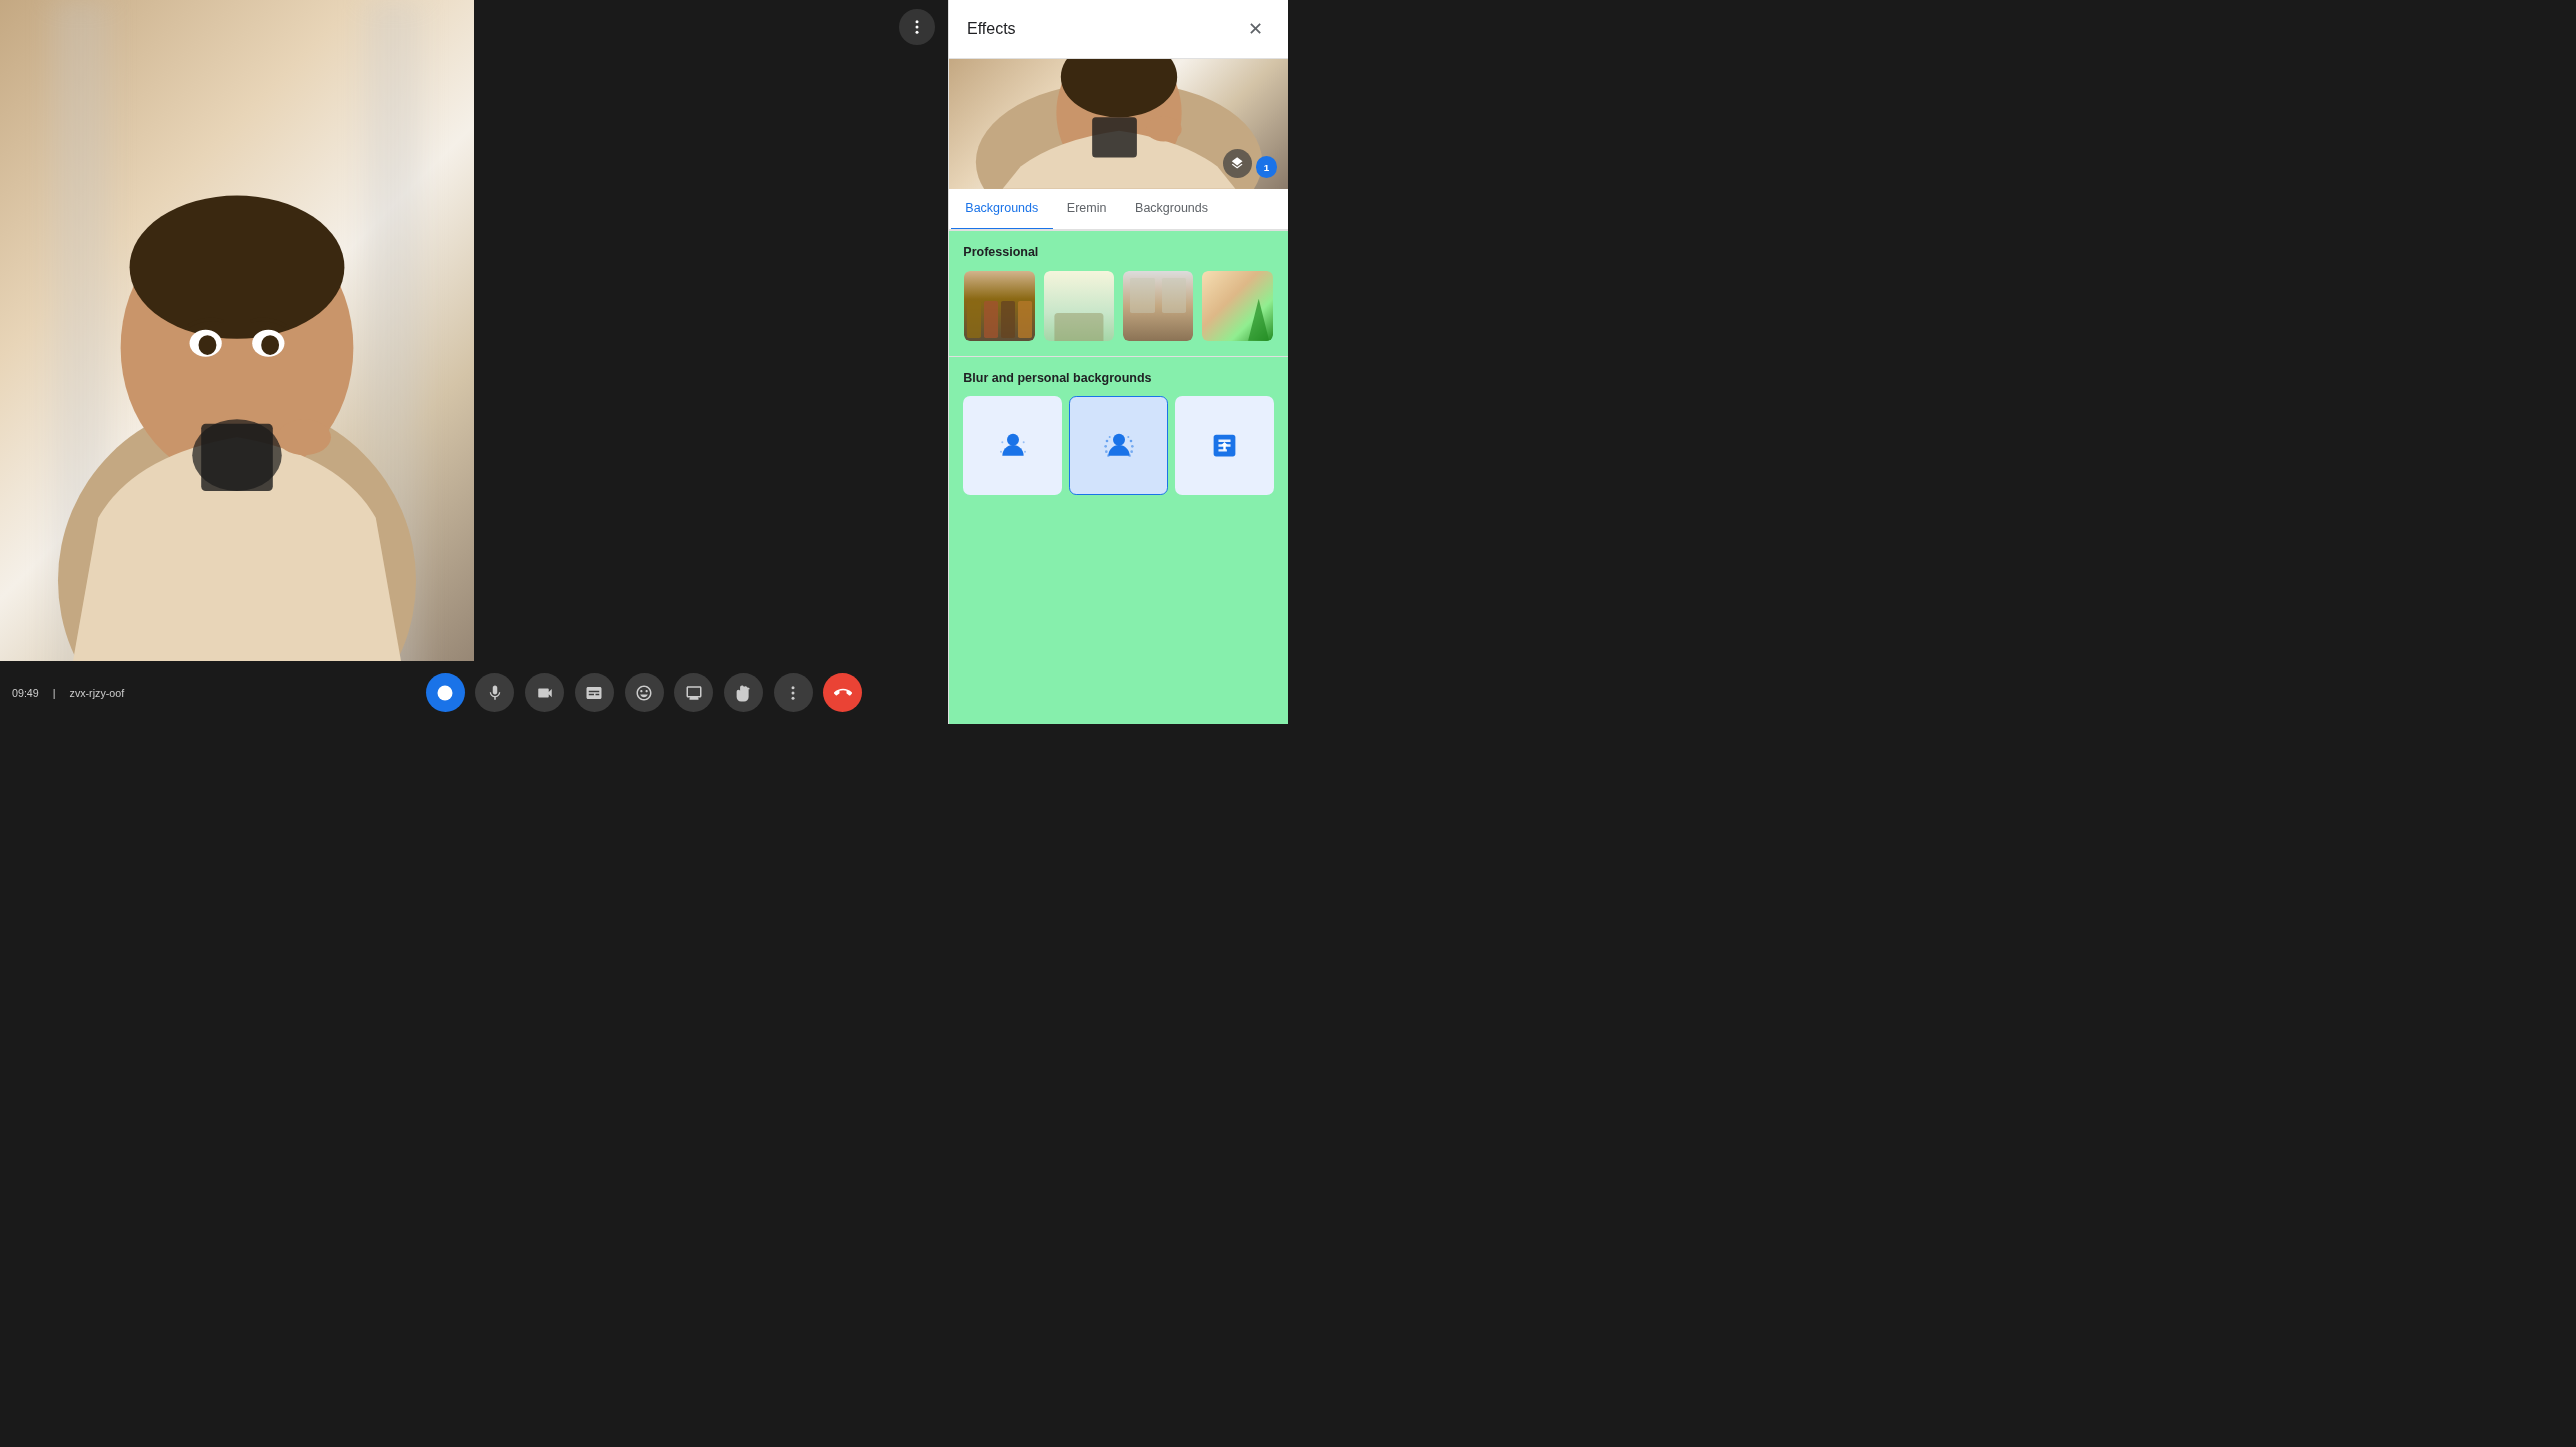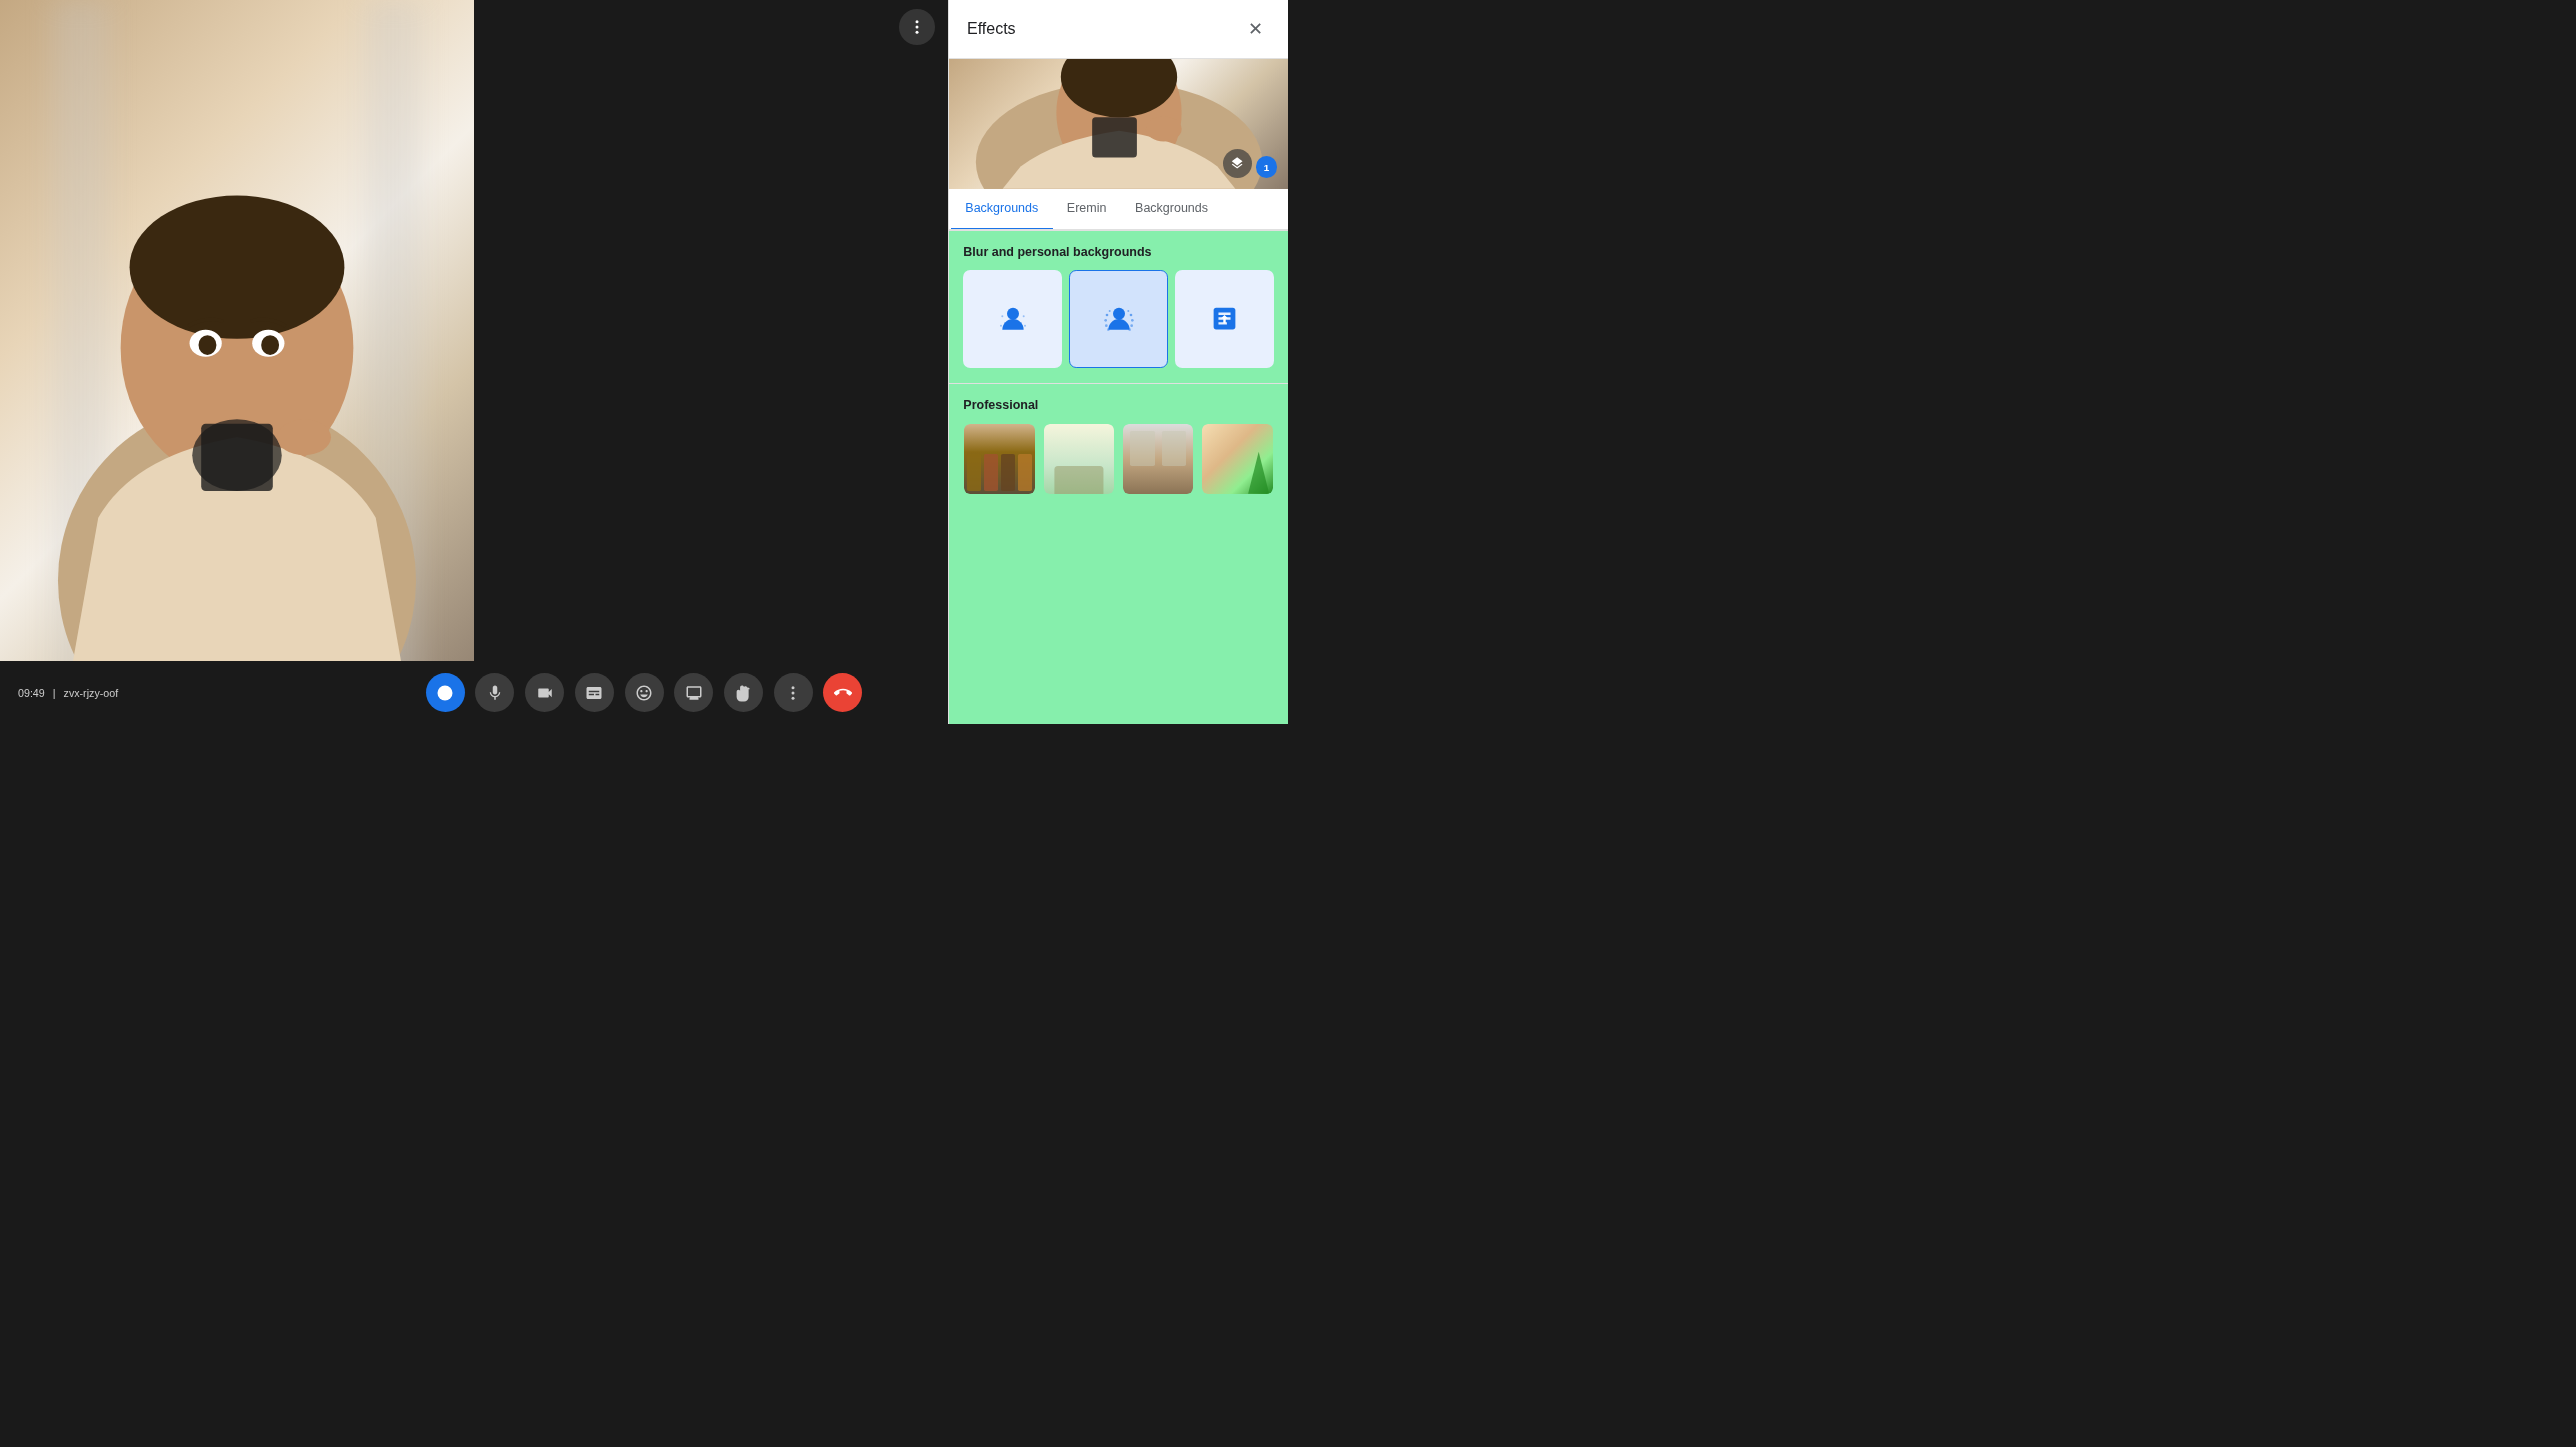--- a/index.html
+++ b/index.html
@@ -49,26 +49,26 @@
       background: #1a1a1a;
       display: flex;
       align-items: center;
       justify-content: center;
       gap: 10.7px;
       padding: 0 18px;
     }
 
     .toolbar-left {
       position: absolute;
-      left: 18px;
+      left: 12px;
       color: #ccc;
       font-size: 10.7px;
       display: flex;
       align-items: center;
-      gap: 8px;
+      gap: 14px;
     }
 
     .toolbar-right {
       position: absolute;
       right: 18px;
       display: flex;
       align-items: center;
       gap: 14.3px;
     }
 
@@ -486,20 +486,56 @@
   </div>
 
   <div class="tabs-row">
     <div class="tab active">Backgrounds</div>
     <div class="tab">Eremin</div>
     <div class="tab">Backgrounds</div>
   </div>
 
   <div style="overflow-y: auto; height: calc(724px - 130px - 49px - 45px);">
 
+
+    <div class="section" style="border-top: 0.9px solid #e0e0e0;">
+      <div class="section-title">Professional</div>
+      <div class="bg-grid-4">
+
+        <div class="bg-thumb">
+          <div style="width:100%;height:100%;background:linear-gradient(180deg, #D2B48C 0%, #8B6914 40%, #5D4E37 100%); border-radius:5.4px; position:relative; overflow:hidden;">
+            <div style="position:absolute;bottom:0;left:0;right:0;height:60%;display:flex;gap:2.7px;padding:2.7px;">
+              <div style="flex:1;background:rgba(139,105,20,0.8);border-radius:1.8px;"></div>
+              <div style="flex:1;background:rgba(160,82,45,0.8);border-radius:1.8px;"></div>
+              <div style="flex:1;background:rgba(101,67,33,0.8);border-radius:1.8px;"></div>
+              <div style="flex:1;background:rgba(180,120,40,0.8);border-radius:1.8px;"></div>
+            </div>
+          </div>
+        </div>
+
+        <div class="bg-thumb">
+          <div style="width:100%;height:100%;background:linear-gradient(180deg, #F5F5DC 0%, #C8E6C9 60%, #A5D6A7 100%); border-radius:5.4px; position:relative; overflow:hidden;">
+            <div style="position:absolute;bottom:0;left:50%;transform:translateX(-50%);width:70%;height:40%;background:rgba(150,150,100,0.5);border-radius:3.6px 3.6px 0 0;"></div>
+          </div>
+        </div>
+
+        <div class="bg-thumb">
+          <div style="width:100%;height:100%;background:linear-gradient(180deg, #DCDCDC 0%, #C4A882 50%, #8B7355 100%); border-radius:5.4px; position:relative; overflow:hidden;">
+            <div style="position:absolute;top:10%;left:10%;width:35%;height:50%;background:rgba(200,200,180,0.5);border-radius:1.8px;"></div>
+            <div style="position:absolute;top:10%;right:10%;width:35%;height:50%;background:rgba(200,200,180,0.5);border-radius:1.8px;"></div>
+          </div>
+        </div>
+
+        <div class="bg-thumb">
+          <div style="width:100%;height:100%;background:linear-gradient(135deg, #F5DEB3 0%, #DEB887 40%, #90EE90 70%, #228B22 100%); border-radius:5.4px; position:relative; overflow:hidden;">
+            <div style="position:absolute;bottom:0;right:5%;width:30%;height:60%;background:rgba(34,139,34,0.7);clip-path:polygon(50% 0%, 0% 100%, 100% 100%);"></div>
+          </div>
+        </div>
+      </div>
+    </div>
 
     <div class="section" style="border-top: 0.9px solid #e0e0e0;">
       <div class="section-title">Blur and personal backgrounds</div>
       <div class="bg-grid">
 
         <div class="blur-icon-box">
           <svg width="32" height="32" viewBox="0 0 48 48" fill="#1a73e8">
             <circle cx="24" cy="16" r="9"></circle>
             <path d="M8 40c0-8.8 7.2-16 16-16s16 7.2 16 16"></path>
 
@@ -532,51 +568,15 @@
 
         <div class="blur-icon-box upload">
           <svg width="29" height="29" viewBox="0 0 24 24" fill="#1a73e8">
             <path d="M19 3H5c-1.1 0-2 .9-2 2v14c0 1.1.9 2 2 2h14c1.1 0 2-.9 2-2V5c0-1.1-.9-2-2-2zm-5 14H7v-2h7v2zm3-4H7v-2h10v2zm0-4H7V7h10v2z"></path>
             <path d="M9 12l3-3 3 3h-2v4h-2v-4z" fill="white"></path>
           </svg>
         </div>
       </div>
     </div>
 
-    <div class="section" style="border-top: 0.9px solid #e0e0e0;">
-      <div class="section-title">Professional</div>
-      <div class="bg-grid-4">
-
-        <div class="bg-thumb">
-          <div style="width:100%;height:100%;background:linear-gradient(180deg, #D2B48C 0%, #8B6914 40%, #5D4E37 100%); border-radius:5.4px; position:relative; overflow:hidden;">
-            <div style="position:absolute;bottom:0;left:0;right:0;height:60%;display:flex;gap:2.7px;padding:2.7px;">
-              <div style="flex:1;background:rgba(139,105,20,0.8);border-radius:1.8px;"></div>
-              <div style="flex:1;background:rgba(160,82,45,0.8);border-radius:1.8px;"></div>
-              <div style="flex:1;background:rgba(101,67,33,0.8);border-radius:1.8px;"></div>
-              <div style="flex:1;background:rgba(180,120,40,0.8);border-radius:1.8px;"></div>
-            </div>
-          </div>
-        </div>
-
-        <div class="bg-thumb">
-          <div style="width:100%;height:100%;background:linear-gradient(180deg, #F5F5DC 0%, #C8E6C9 60%, #A5D6A7 100%); border-radius:5.4px; position:relative; overflow:hidden;">
-            <div style="position:absolute;bottom:0;left:50%;transform:translateX(-50%);width:70%;height:40%;background:rgba(150,150,100,0.5);border-radius:3.6px 3.6px 0 0;"></div>
-          </div>
-        </div>
-
-        <div class="bg-thumb">
-          <div style="width:100%;height:100%;background:linear-gradient(180deg, #DCDCDC 0%, #C4A882 50%, #8B7355 100%); border-radius:5.4px; position:relative; overflow:hidden;">
-            <div style="position:absolute;top:10%;left:10%;width:35%;height:50%;background:rgba(200,200,180,0.5);border-radius:1.8px;"></div>
-            <div style="position:absolute;top:10%;right:10%;width:35%;height:50%;background:rgba(200,200,180,0.5);border-radius:1.8px;"></div>
-          </div>
-        </div>
-
-        <div class="bg-thumb">
-          <div style="width:100%;height:100%;background:linear-gradient(135deg, #F5DEB3 0%, #DEB887 40%, #90EE90 70%, #228B22 100%); border-radius:5.4px; position:relative; overflow:hidden;">
-            <div style="position:absolute;bottom:0;right:5%;width:30%;height:60%;background:rgba(34,139,34,0.7);clip-path:polygon(50% 0%, 0% 100%, 100% 100%);"></div>
-          </div>
-        </div>
-      </div>
-    </div>
-
   </div>
 </div>
 
 
 </body></html>

